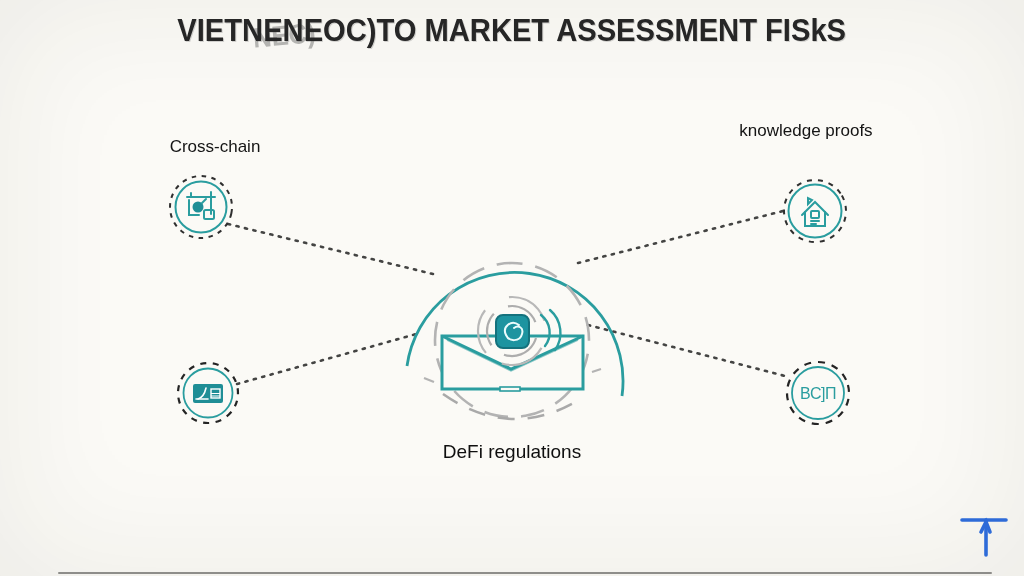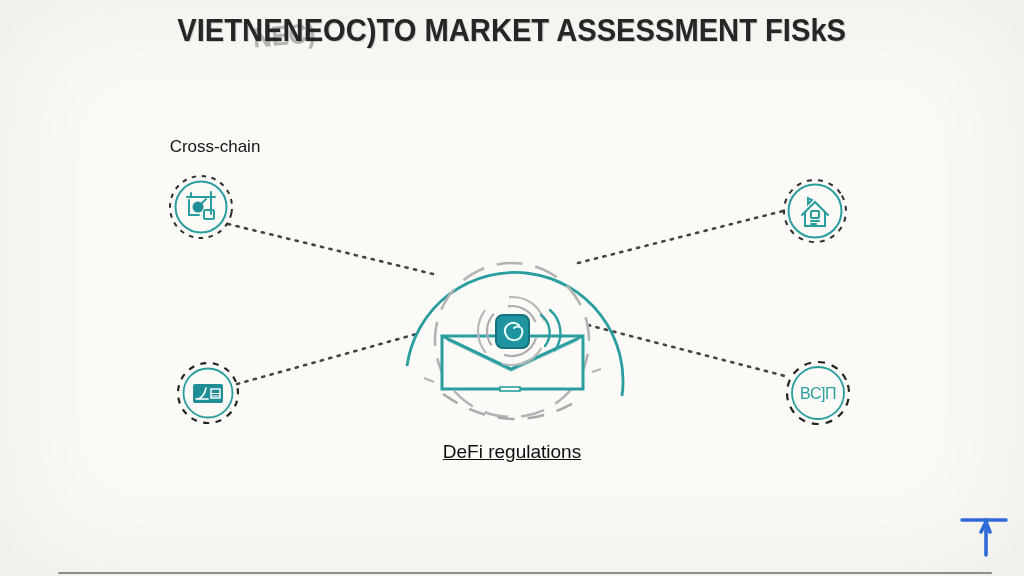--- a/index.html
+++ b/index.html
@@ -19,21 +19,21 @@
     position:absolute;left:250px;top:20px;font-size:28px;font-weight:700;
     color:#4a4a4a;opacity:0.38;transform:rotate(-5deg) scaleX(0.92);z-index:4;
     white-space:nowrap;
   }
   .node-label{
     position:absolute;text-align:center;color:#141414;font-size:17px;
     line-height:20.5px;font-weight:400;z-index:6;
   }
   .label-tl{left:105px;top:137px;width:220px;}
   .label-tr{left:696px;top:121px;width:220px;}
-  .label-center{left:0;right:0;top:442px;font-size:19px;color:#0f0f0f;text-decoration:underline;}
+  .label-center{left:0;right:0;top:442px;font-size:19px;color:#0f0f0f;}
   .icon-abs{position:absolute;z-index:3;}
   .bottom-rule{
     position:absolute;left:58px;top:572px;width:934px;height:2px;
     background:#3a3a38;opacity:0.55;z-index:2;border-radius:1px;
   }
   .logo{position:absolute;left:956px;top:508px;z-index:6;}
 </style>
 </head>
 <body>
 
@@ -89,20 +89,21 @@
       <path d="M 30 30 V 26"></path>
       <path d="M 50 25 V 47"></path>
       <path d="M 28 33 V 48 H 38"></path>
       <circle cx="37" cy="40" r="5.5" fill="#1f8e96" stroke="none"></circle>
       <path d="M 41 36 L 45 32"></path>
       <rect x="43" y="43" width="10" height="9" rx="1.5"></rect>
     </g>
   </svg>
 
   <div class="node-label label-tr">
+    <div>knowledge proofs</div>
   </div>
   <svg class="icon-abs" style="left:775px;top:171px;" width="80" height="80" viewBox="0 0 80 80">
     <circle cx="40" cy="40" r="31" fill="none" stroke="#2f2f2f" stroke-width="2" stroke-dasharray="5 6" transform="rotate(-30 40 40)"></circle>
     <circle cx="40" cy="40" r="26.5" fill="none" stroke="#2a9d9f" stroke-width="2"></circle>
     <g stroke="#2a9d9f" stroke-width="2" fill="none" stroke-linecap="round">
       <path d="M 27 44 L 40 31 L 53 44"></path>
       <path d="M 30 41 V 55 H 50 V 41"></path>
       <path d="M 33 33 V 27 l 4 2 z"></path>
       <rect x="36" y="40" width="8" height="7" rx="1"></rect>
       <path d="M 36 50 H 44"></path>

